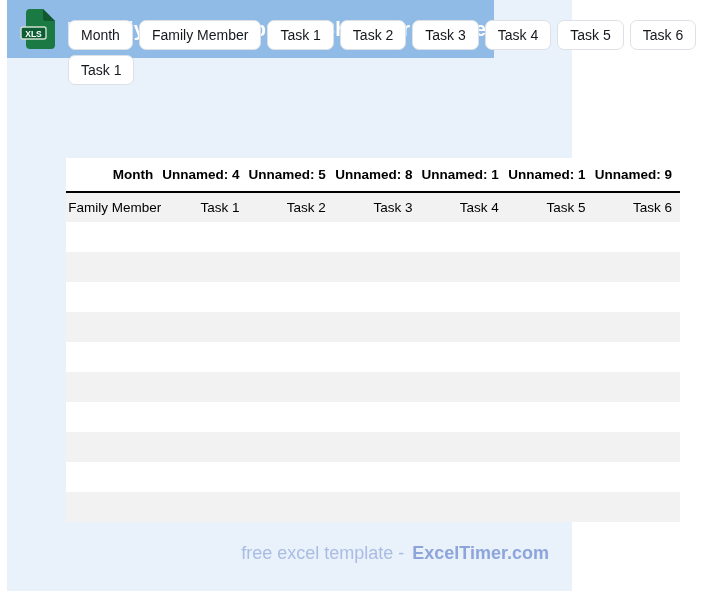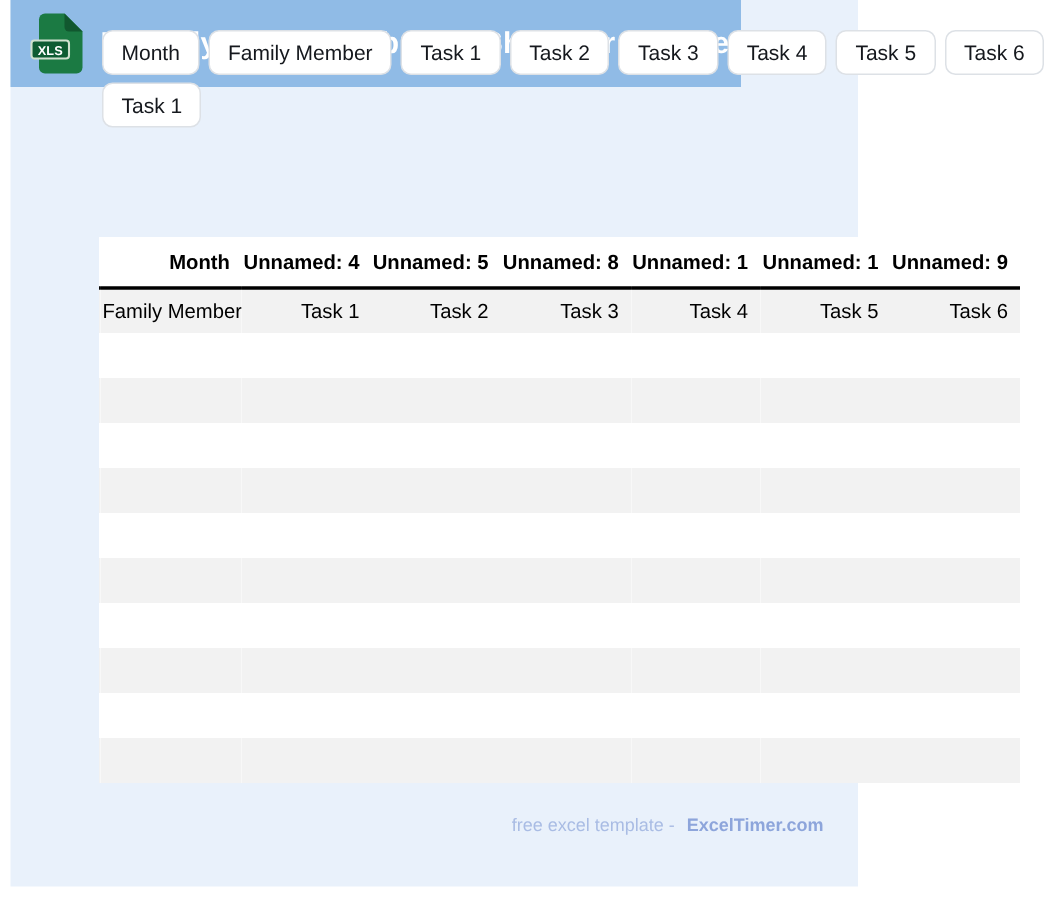--- a/index.html
+++ b/index.html
@@ -54,21 +54,21 @@
     font-weight:700;height:33px;background:#ffffff;
     border-bottom:2px solid #000;
   }
   table.sheet tbody tr{height:30px;}
   table.sheet tbody tr.stripe{background:#f2f2f2;}
   table.sheet .idx{font-weight:700;}
   table.sheet td.c1{padding-right:0;}
   
   .footer{
     position:absolute;right:23px;top:543px;
-    font-size:12px;color:#a9bce4;white-space:nowrap;
+    font-size:18px;color:#a9bce4;white-space:nowrap;
   }
   .footer .brand{font-weight:700;color:#8da5db;margin-left:8px;cursor:pointer;}
 </style>
 </head>
 <body>
 
 <div class="page">
 
   <div class="header-bar">
     <svg class="file-icon" viewBox="0 0 37 43">

